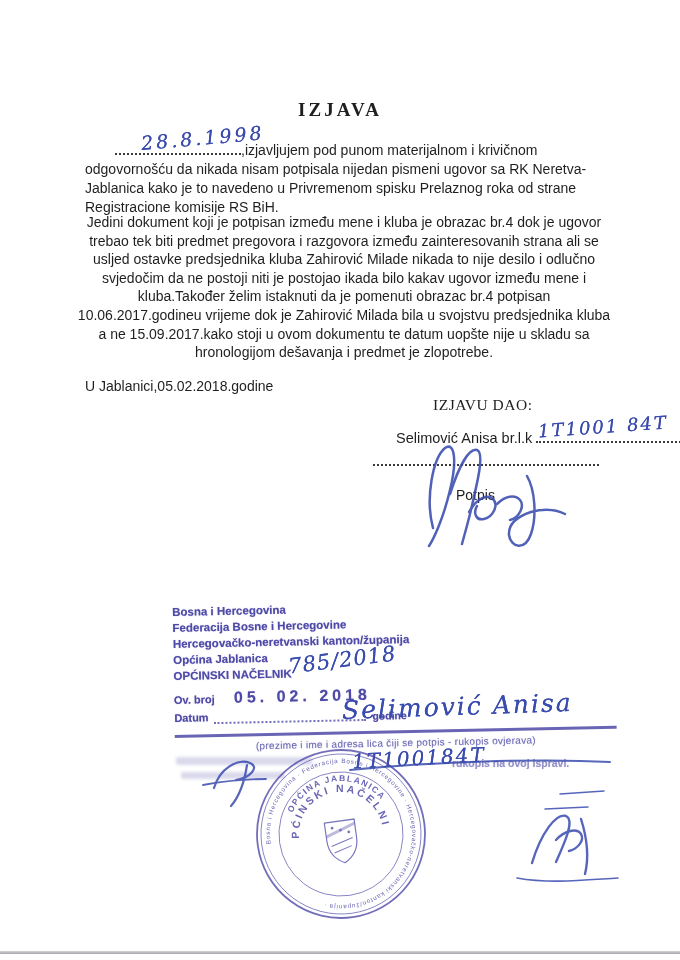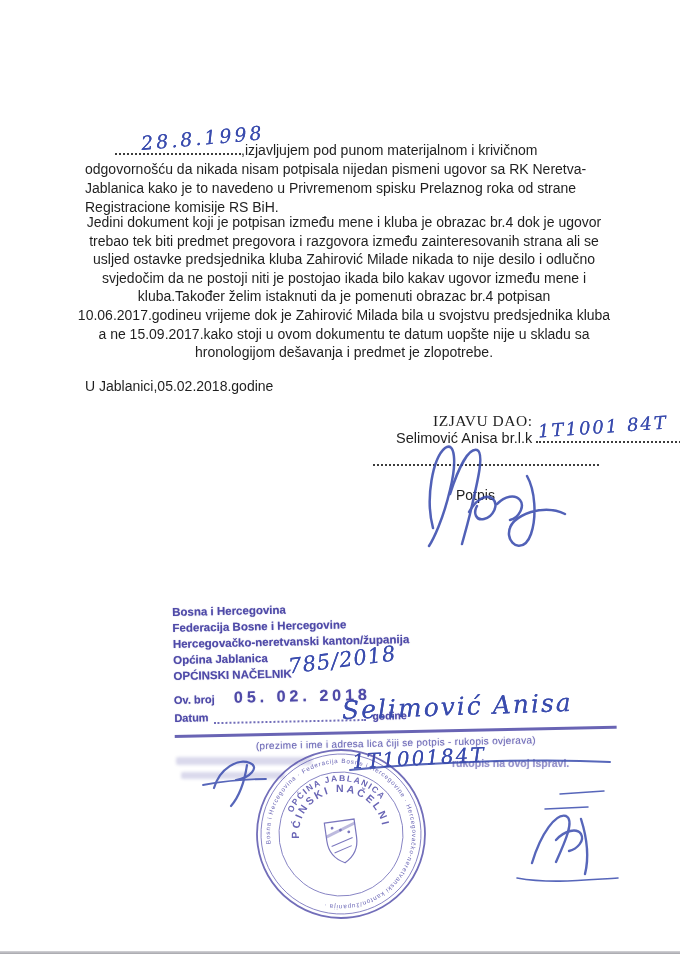--- a/index.html
+++ b/index.html
@@ -13,21 +13,21 @@
   .p1{top:127px;left:85px;width:524px;font-size:14px;line-height:19px;text-indent:30px;}
   .p1 b{font-weight:normal;}
   .leader{display:inline-block;position:relative;width:126px;height:10px;
           border-bottom:2px dotted #3c3c3c;vertical-align:baseline;}
   .hw{font-family:"DejaVu Serif",serif;font-style:italic;color:#3a4cae;
       text-shadow:0 0 .6px #3a4cae;white-space:nowrap;}
   .hw-date{position:absolute;left:-4px;top:-13px;font-size:19px;transform:rotate(-5deg);letter-spacing:3px;}
   .p2{top:199px;left:75px;width:538px;font-size:14px;line-height:18.6px;text-align:center;}
   .place{top:362px;left:85px;font-size:14px;margin-top:16px;}
   
-  .izjavu-dao{top:396px;left:433px;font-family:"Liberation Serif",serif;font-size:15.5px;letter-spacing:.5px;margin-top:16px;}
+  .izjavu-dao{top:396px;left:433px;font-family:"Liberation Serif",serif;font-size:15.5px;letter-spacing:.5px;}
   .name-row{top:430px;left:373px;font-size:14.5px;white-space:nowrap;margin-left:23px;}
   .id-leader{display:inline-block;position:relative;width:152px;height:10px;border-bottom:2px dotted #3c3c3c;}
   .hw-id{position:absolute;left:2px;top:-15px;font-size:18px;transform:rotate(-4deg);letter-spacing:2px;}
   .sig-dotted{top:452px;left:373px;width:226px;height:12px;border-bottom:2px dotted #3c3c3c;}
   .potpis{top:487px;left:456px;font-size:14px;}
   
   .stampink{color:#4f4aa8;text-shadow:0 0 1px rgba(79,74,168,.55);}
   .stamp-block{top:606px;left:172px;width:442px;height:152px;transform:rotate(-1.2deg);transform-origin:left top;}
   .st-line{position:absolute;left:0;font-weight:bold;font-size:11.5px;white-space:nowrap;}
   .st-l1{top:0;} .st-l2{top:16px;} .st-l3{top:32px;} .st-l4{top:48px;} .st-l5{top:64px;}
@@ -51,20 +51,21 @@
   .round-stamp{top:745px;left:252px;width:178px;height:178px;transform:rotate(-8deg);}
   .pen-overlay{top:595px;left:0;width:680px;height:365px;pointer-events:none;}
   .sig-main{top:432px;left:405px;width:175px;height:118px;pointer-events:none;}
   .bottom-edge{top:951px;left:0;width:680px;height:3px;background:linear-gradient(#c9c9ce,#8f8f96);opacity:.8;}
 </style>
 </head>
 <body>
 
 <div class="page">
 
+  <h1 class="abs title">IZJAVA</h1>
 
   <p class="abs p1"><span class="leader"><span class="hw hw-date">28.8.1998</span></span><span>,izjavljujem pod punom materijalnom i krivičnom odgovornošću da </span><b>nikada nisam potpisala nijedan pismeni ugovor sa RK Neretva-Jablanica kako je to navedeno u Privremenom spisku Prelaznog roka od strane Registracione komisije RS BiH.</b></p>
 
   <p class="abs p2">Jedini dokument koji je potpisan između mene i kluba je obrazac br.4 dok je ugovor trebao tek biti predmet pregovora i razgovora između zainteresovanih strana ali se usljed ostavke predsjednika kluba Zahirović Milade nikada to nije desilo i odlučno svjedočim da ne postoji niti je postojao ikada bilo kakav ugovor između mene i kluba.Također želim istaknuti da je pomenuti obrazac br.4 potpisan 10.06.2017.godineu vrijeme dok je Zahirović Milada bila u svojstvu predsjednika kluba a ne 15.09.2017.kako stoji u ovom dokumentu te datum uopšte nije u skladu sa hronologijom dešavanja i predmet je zlopotrebe.</p>
 
   <div class="abs place">U Jablanici,05.02.2018.godine</div>
 
   <div class="abs izjavu-dao">IZJAVU DAO:</div>
 
   <div class="abs name-row"><span>Selimović Anisa br.l.k</span> <span class="id-leader"><span class="hw hw-id">1T1001 84T</span></span></div>

